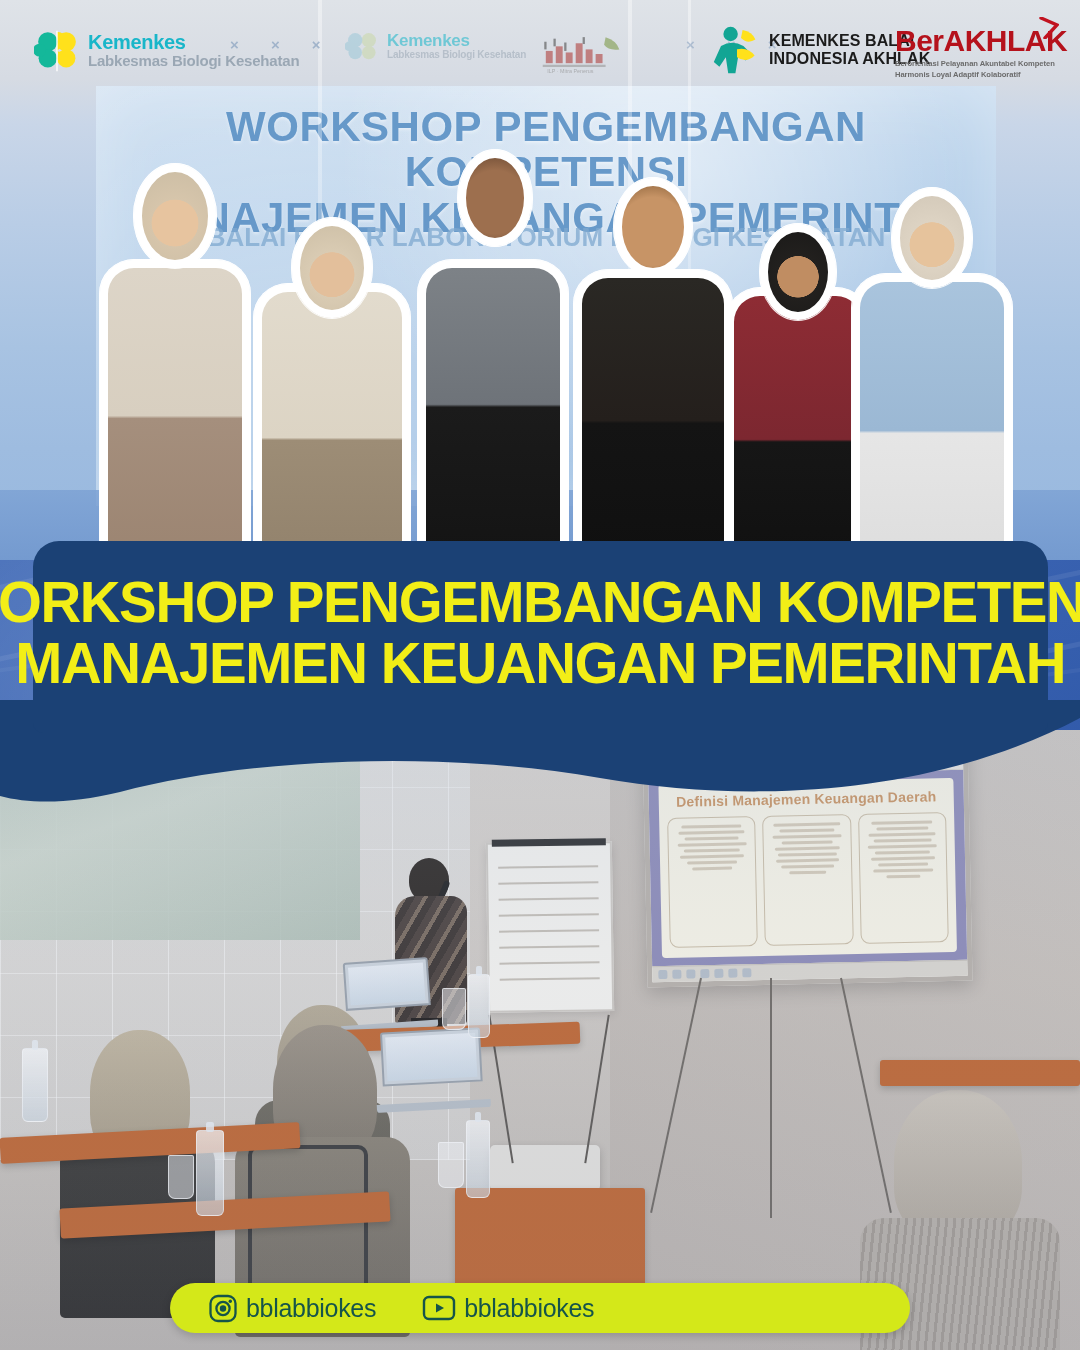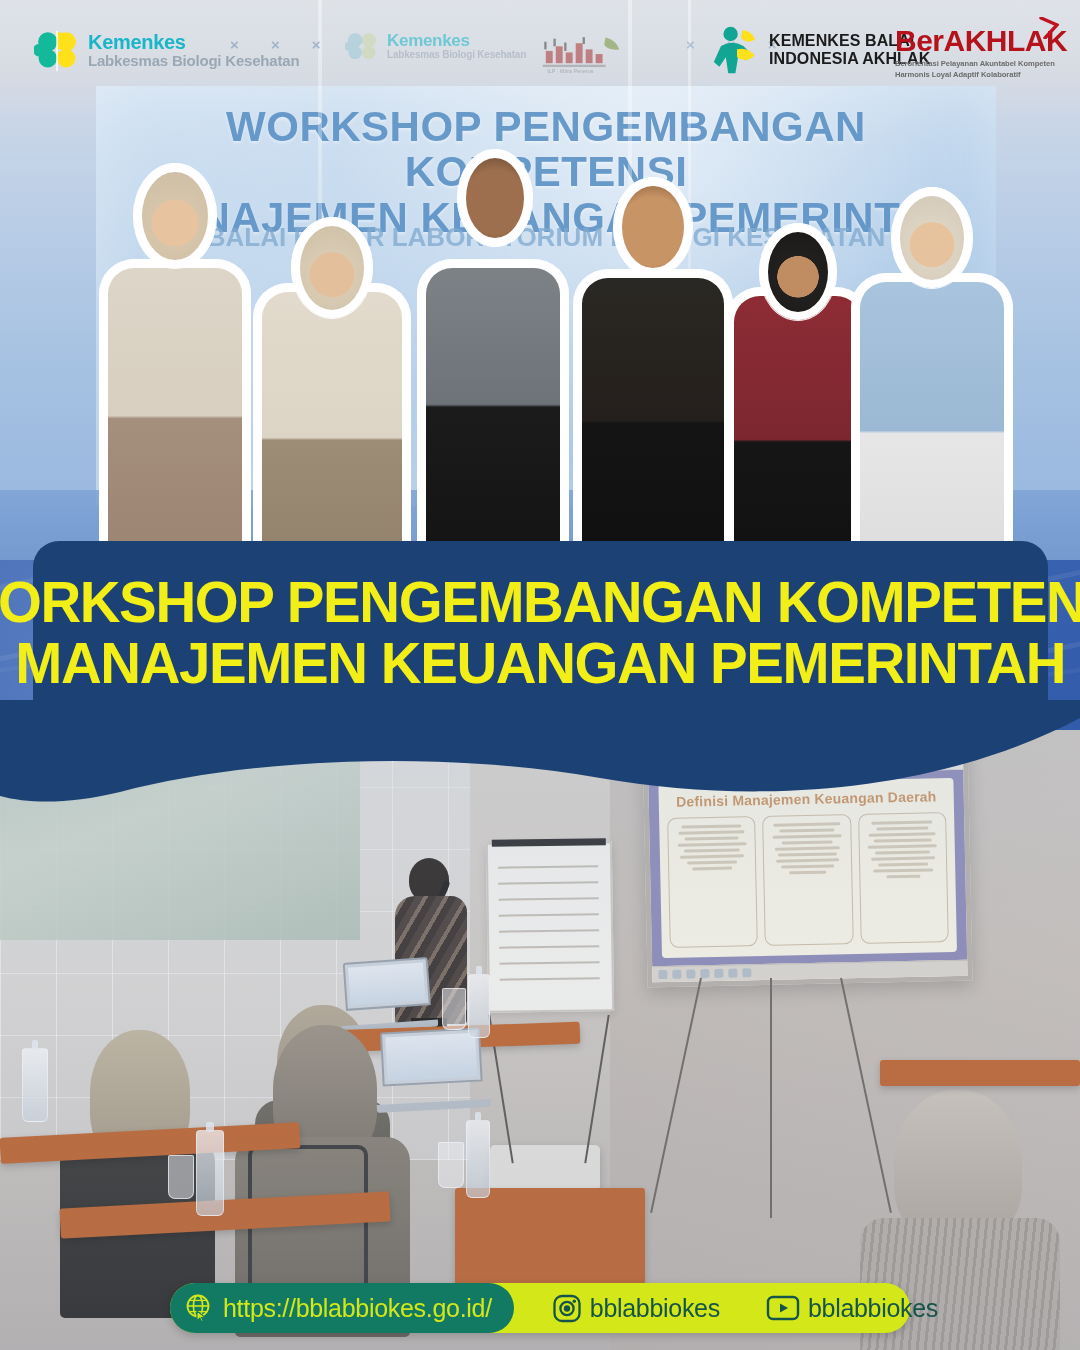--- a/index.html
+++ b/index.html
@@ -564,31 +564,20 @@
   <svg class="banner-wave" viewBox="0 0 1080 110" preserveAspectRatio="none">
     <path d="M0 0 H1080 V18 C 940 92, 760 106, 600 78 C 440 50, 250 58, 120 92 C 70 104, 30 104, 0 96 Z" fill="#1b4175"></path>
   </svg>
 
   <div class="title-banner">
     <div class="title-line l1">WORKSHOP PENGEMBANGAN KOMPETENSI</div>
     <div class="title-line l2">MANAJEMEN KEUANGAN PEMERINTAH</div>
   </div>
 
   <div class="footer-bar">
-    <div class="web-pill">
-      <svg width="30" height="30" viewBox="0 0 30 30">
-        <circle cx="14" cy="13" r="10.5" fill="none" stroke="#d4e819" stroke-width="1.8"></circle>
-        <ellipse cx="14" cy="13" rx="4.6" ry="10.5" fill="none" stroke="#d4e819" stroke-width="1.6"></ellipse>
-        <line x1="3.5" y1="13" x2="24.5" y2="13" stroke="#d4e819" stroke-width="1.6"></line>
-        <line x1="5" y1="7.4" x2="23" y2="7.4" stroke="#d4e819" stroke-width="1.3"></line>
-        <line x1="5" y1="18.6" x2="23" y2="18.6" stroke="#d4e819" stroke-width="1.3"></line>
-        <path d="M13 18 L13 28 L15.8 25.2 L17.6 28.6 L19.2 27.6 L17.4 24.4 L21 24.2 Z" fill="#d4e819" stroke="#127a62" stroke-width="1.1"></path>
-      </svg>
-      <span class="wtext">https://bblabbiokes.go.id/</span>
-    </div>
 
     <div class="soc soc-ig">
       <svg width="30" height="30" viewBox="0 0 30 30">
         <rect x="2.5" y="3" width="25" height="25" rx="7.5" fill="none" stroke="#15544a" stroke-width="2.3"></rect>
         <circle cx="15" cy="15.5" r="6.6" fill="none" stroke="#15544a" stroke-width="2.3"></circle>
         <circle cx="15" cy="15.5" r="3.2" fill="#15544a"></circle>
         <circle cx="22.3" cy="8.2" r="1.7" fill="#15544a"></circle>
       </svg>
       <span class="stext">bblabbiokes</span>
     </div>

